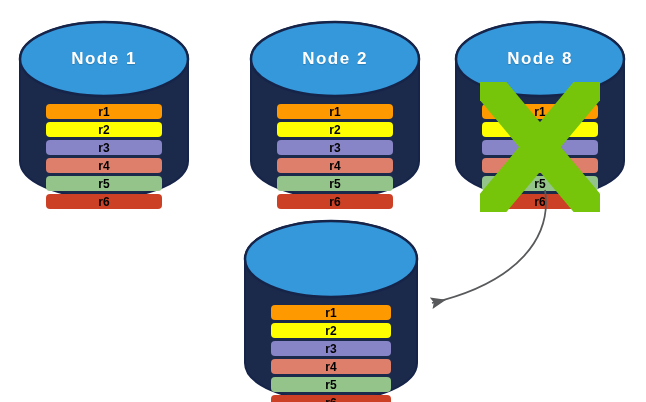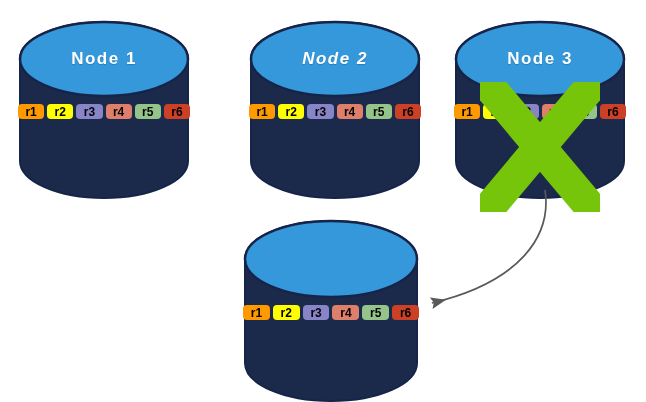--- a/index.html
+++ b/index.html
@@ -46,21 +46,21 @@
     font-family: "Liberation Sans", sans-serif;
     text-shadow: 0 1px 1px rgba(0,0,0,0.18);
     pointer-events: none;
   }
 
   .rows {
     position: absolute;
     left: 0;
     width: 100%;
     display: flex;
-    flex-direction: row;
+    flex-direction: column;
     align-items: center;
     gap: 3px;
   }
 
   .row {
     width: 68%;
     height: 15px;
     border-radius: 4px;
     display: flex;
     align-items: center;
@@ -104,36 +104,36 @@
         <div class="row" style="background: rgb(221, 127, 107); color: rgb(0, 0, 0);">r4</div>
         <div class="row" style="background: rgb(148, 196, 138); color: rgb(0, 0, 0);">r5</div>
         <div class="row" style="background: rgb(204, 65, 37); color: rgb(0, 0, 0);">r6</div>
       </div>
     </div>
     <div class="node" style="left: 249px; top: 8px; width: 172px; height: 180px;">
       <svg class="node-svg" width="172" height="180" viewBox="0 0 172 180">
         <path d="M 2 39 L 2 141 A 84 37 0 0 0 170 141 L 170 39 A 84 37 0 0 0 2 39 Z" fill="#1B2A4A" stroke="#16244A" stroke-width="2"></path>
         <ellipse cx="86" cy="39" rx="84" ry="37" fill="#3498DB" stroke="#16244A" stroke-width="2.5"></ellipse>
       </svg>
-      <div class="node-title" style="top: 29px; color: rgb(255, 255, 255); font-style: italic;">Node  2</div>
+      <div class="node-title" style="top: 29px; color: rgb(255, 255, 255);">Node  2</div>
       <div class="rows" style="top: 84px;">
         <div class="row" style="background: rgb(255, 153, 0); color: rgb(0, 0, 0);">r1</div>
         <div class="row" style="background: rgb(255, 255, 0); color: rgb(0, 0, 0);">r2</div>
         <div class="row" style="background: rgb(136, 132, 200); color: rgb(0, 0, 0);">r3</div>
         <div class="row" style="background: rgb(221, 127, 107); color: rgb(0, 0, 0);">r4</div>
         <div class="row" style="background: rgb(148, 196, 138); color: rgb(0, 0, 0);">r5</div>
         <div class="row" style="background: rgb(204, 65, 37); color: rgb(0, 0, 0);">r6</div>
       </div>
     </div>
     <div class="node" style="left: 454px; top: 8px; width: 172px; height: 180px;">
       <svg class="node-svg" width="172" height="180" viewBox="0 0 172 180">
         <path d="M 2 39 L 2 141 A 84 37 0 0 0 170 141 L 170 39 A 84 37 0 0 0 2 39 Z" fill="#1B2A4A" stroke="#16244A" stroke-width="2"></path>
         <ellipse cx="86" cy="39" rx="84" ry="37" fill="#3498DB" stroke="#16244A" stroke-width="2.5"></ellipse>
       </svg>
-      <div class="node-title" style="top: 29px; color: rgb(255, 255, 255);">Node  3</div>
+      <div class="node-title" style="top: 29px; color: rgb(255, 255, 255);">Node  8</div>
       <div class="rows" style="top: 84px;">
         <div class="row" style="background: rgb(255, 153, 0); color: rgb(0, 0, 0);">r1</div>
         <div class="row" style="background: rgb(255, 255, 0); color: rgb(0, 0, 0);">r2</div>
         <div class="row" style="background: rgb(136, 132, 200); color: rgb(0, 0, 0);">r3</div>
         <div class="row" style="background: rgb(221, 127, 107); color: rgb(0, 0, 0);">r4</div>
         <div class="row" style="background: rgb(148, 196, 138); color: rgb(0, 0, 0);">r5</div>
         <div class="row" style="background: rgb(204, 65, 37); color: rgb(0, 0, 0);">r6</div>
       </div>
       <svg class="xmark" width="120" height="130" viewBox="0 0 100 100" preserveAspectRatio="none" style="left: 26px; top: 62px;">
         <polygon points="0,0 22,0 100,86 100,100 78,100 0,14" fill="#76C50A"></polygon>

